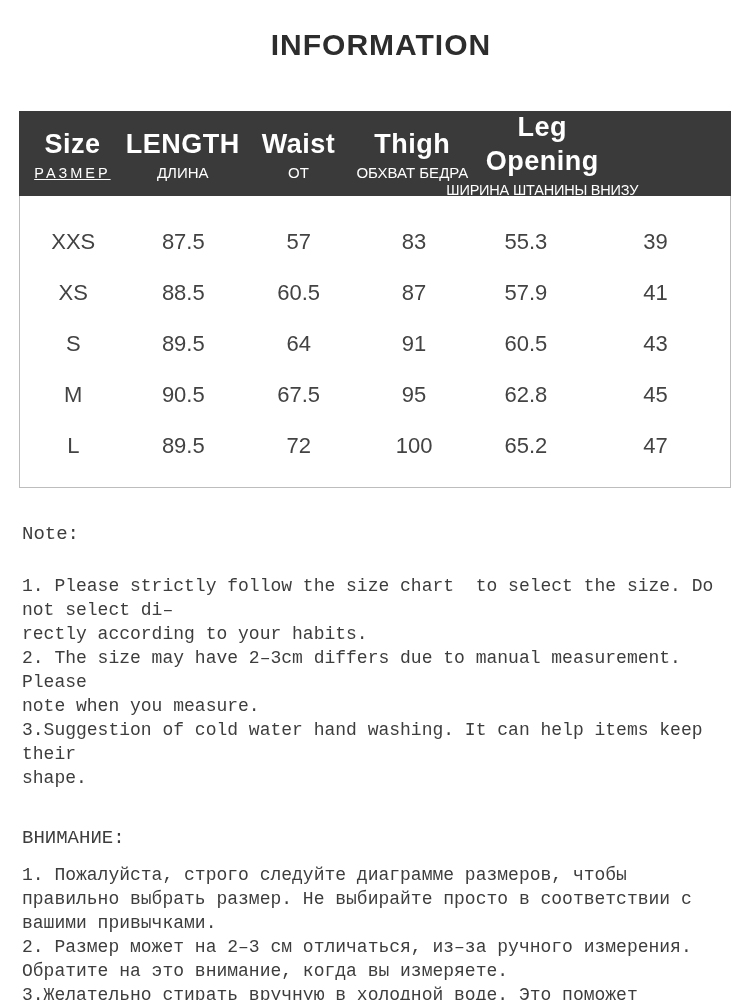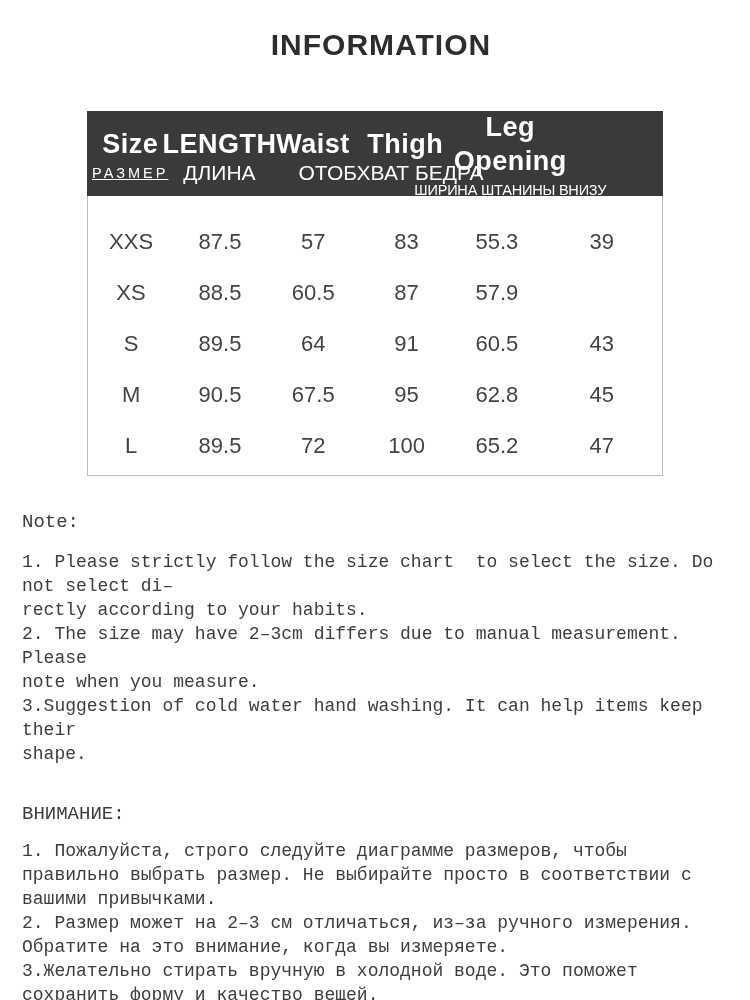--- a/index.html
+++ b/index.html
@@ -24,21 +24,21 @@
     text-align: center;
     font-size: 30px;
     line-height: 34px;
     font-weight: bold;
     letter-spacing: 1px;
     color: var(--title_color);
     padding-left: 12px;
   }
 
   .size-table {
-    width: 576px;
+    width: 712px;
     margin: 49px auto 0;
   }
 
   .thead {
     background: var(--header_bg);
     height: 85px;
     display: flex;
     align-items: stretch;
   }
   .thead .hcell {
@@ -50,41 +50,41 @@
     color: var(--header_text);
     text-align: center;
   }
   .hcell .en {
     font-size: 27px;
     line-height: 34px;
     font-weight: 600;
     letter-spacing: 0.5px;
   }
   .hcell .ru {
-    font-size: 21px;
+    font-size: 15px;
     line-height: 24px;
     font-weight: normal;
     white-space: nowrap;
   }
   .thead .hcell:nth-child(1) .ru { letter-spacing: 3px; font-size: 14.5px; text-decoration: underline; }
   .thead .hcell:nth-child(5) .ru { font-size: 14.5px; letter-spacing: -0.2px; }
   .thead .hcell:nth-child(6) .en { word-spacing: -3px; }
   .thead .hcell:nth-child(6) .ru { font-size: 12.5px; letter-spacing: -0.4px; font-weight: bold; }
 
   .col-1 { width: 15%; }
   .col-2 { width: 16%; }
   .col-3 { width: 16.5%; }
   .col-4 { width: 16%; }
   .col-5 { width: 15.5%; }
   .col-6 { width: 21%; }
 
   .tbody {
     border: 1px solid var(--table_border);
     border-top: none;
-    padding: 20px 0 4px;
+    padding: 20px 0 16px;
   }
   .trow {
     display: flex;
     height: 51px;
     align-items: center;
   }
   .trow .td {
     text-align: center;
     font-size: 22px;
     color: var(--body_text);
@@ -93,21 +93,21 @@
   .notes {
     margin: 34px 20px 0 22px;
     color: var(--note_text);
     font-family: Liberation Mono, monospace;
   }
   .notes-heading {
     font-size: 19px;
     line-height: 24px;
   }
   .notes-items {
-    margin-top: 16px;
+    margin-top: 28px;
   }
   .note-item {
     font-size: 18px;
     line-height: 24px;
     white-space: pre-wrap;
   }
   .notes-ru { margin-top: 36px; }
   .notes-ru .notes-items { margin-top: 13px; }
 </style>
 </head>
@@ -147,20 +147,21 @@
       <div class="td col-4">83</div>
       <div class="td col-5">55.3</div>
       <div class="td col-6">39</div>
     </div>
     <div class="trow">
       <div class="td col-1">XS</div>
       <div class="td col-2">88.5</div>
       <div class="td col-3">60.5</div>
       <div class="td col-4">87</div>
       <div class="td col-5">57.9</div>
+      <div class="td col-6">41</div>
     </div>
     <div class="trow">
       <div class="td col-1">S</div>
       <div class="td col-2">89.5</div>
       <div class="td col-3">64</div>
       <div class="td col-4">91</div>
       <div class="td col-5">60.5</div>
       <div class="td col-6">43</div>
     </div>
     <div class="trow">

